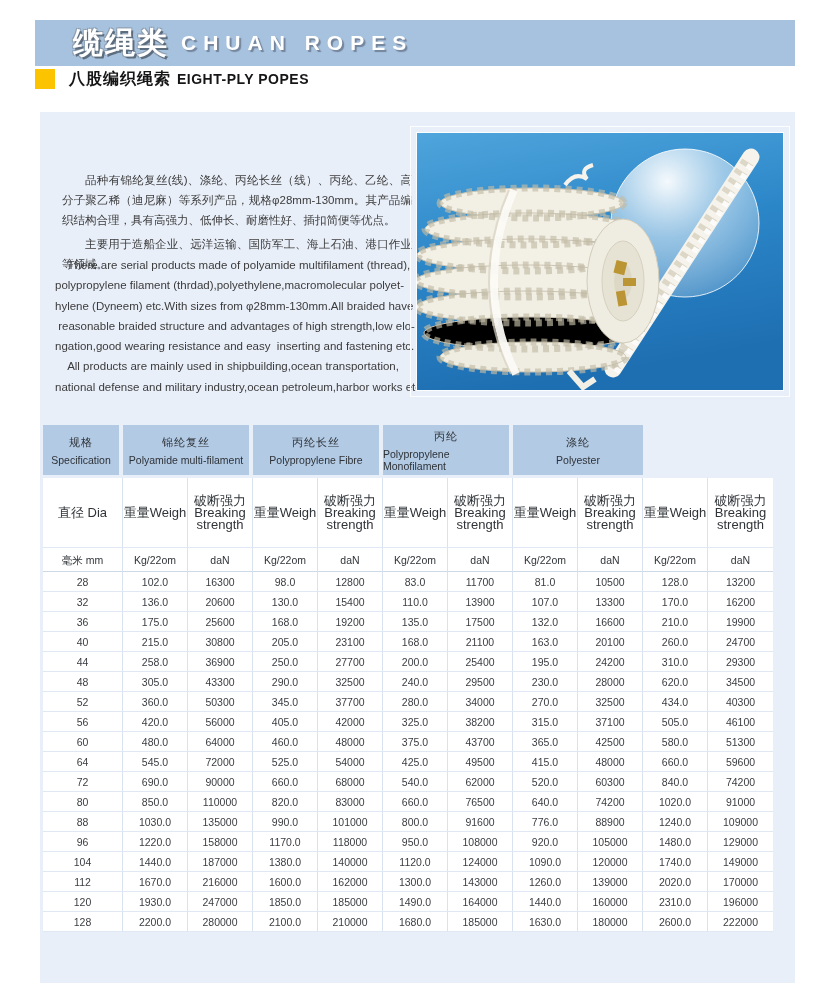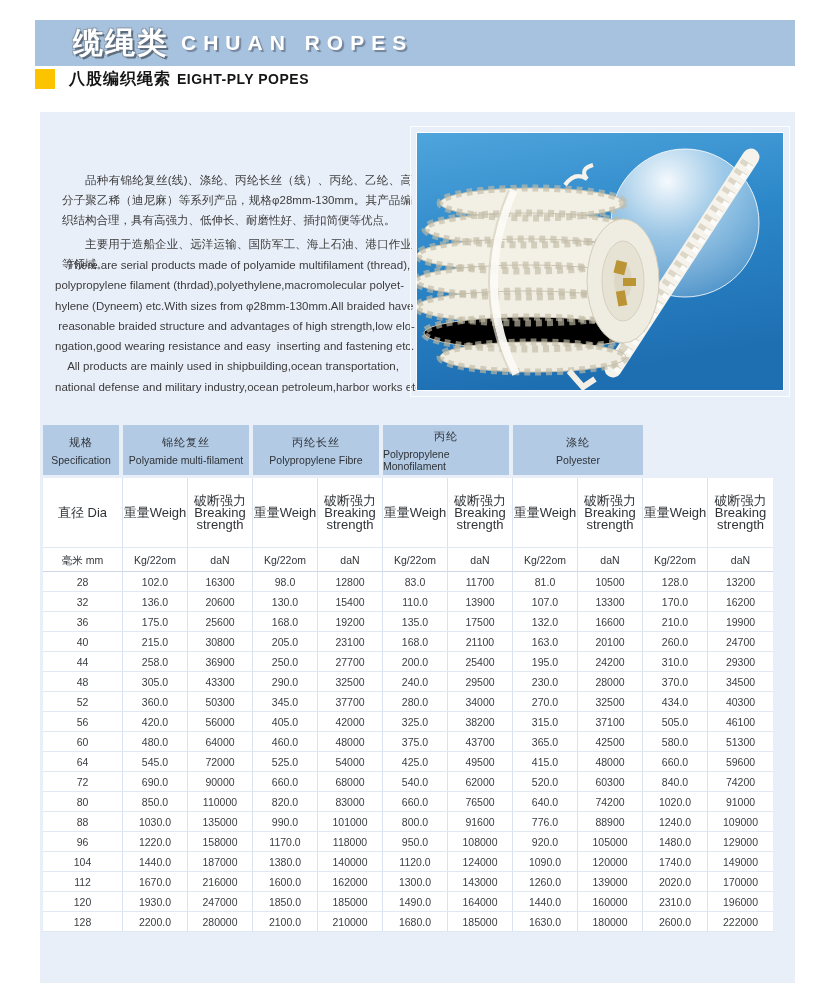--- a/index.html
+++ b/index.html
@@ -438,21 +438,21 @@
           <div class="tc d">
             <div>29500</div>
           </div>
           <div class="tc d">
             <div>230.0</div>
           </div>
           <div class="tc d">
             <div>28000</div>
           </div>
           <div class="tc d">
-            <div>370.0</div>
+            <div>620.0</div>
           </div>
           <div class="tc d lastcol">
             <div>34500</div>
           </div>
           <div class="tc d">
             <div>52</div>
           </div>
           <div class="tc d">
             <div>360.0</div>
           </div>

